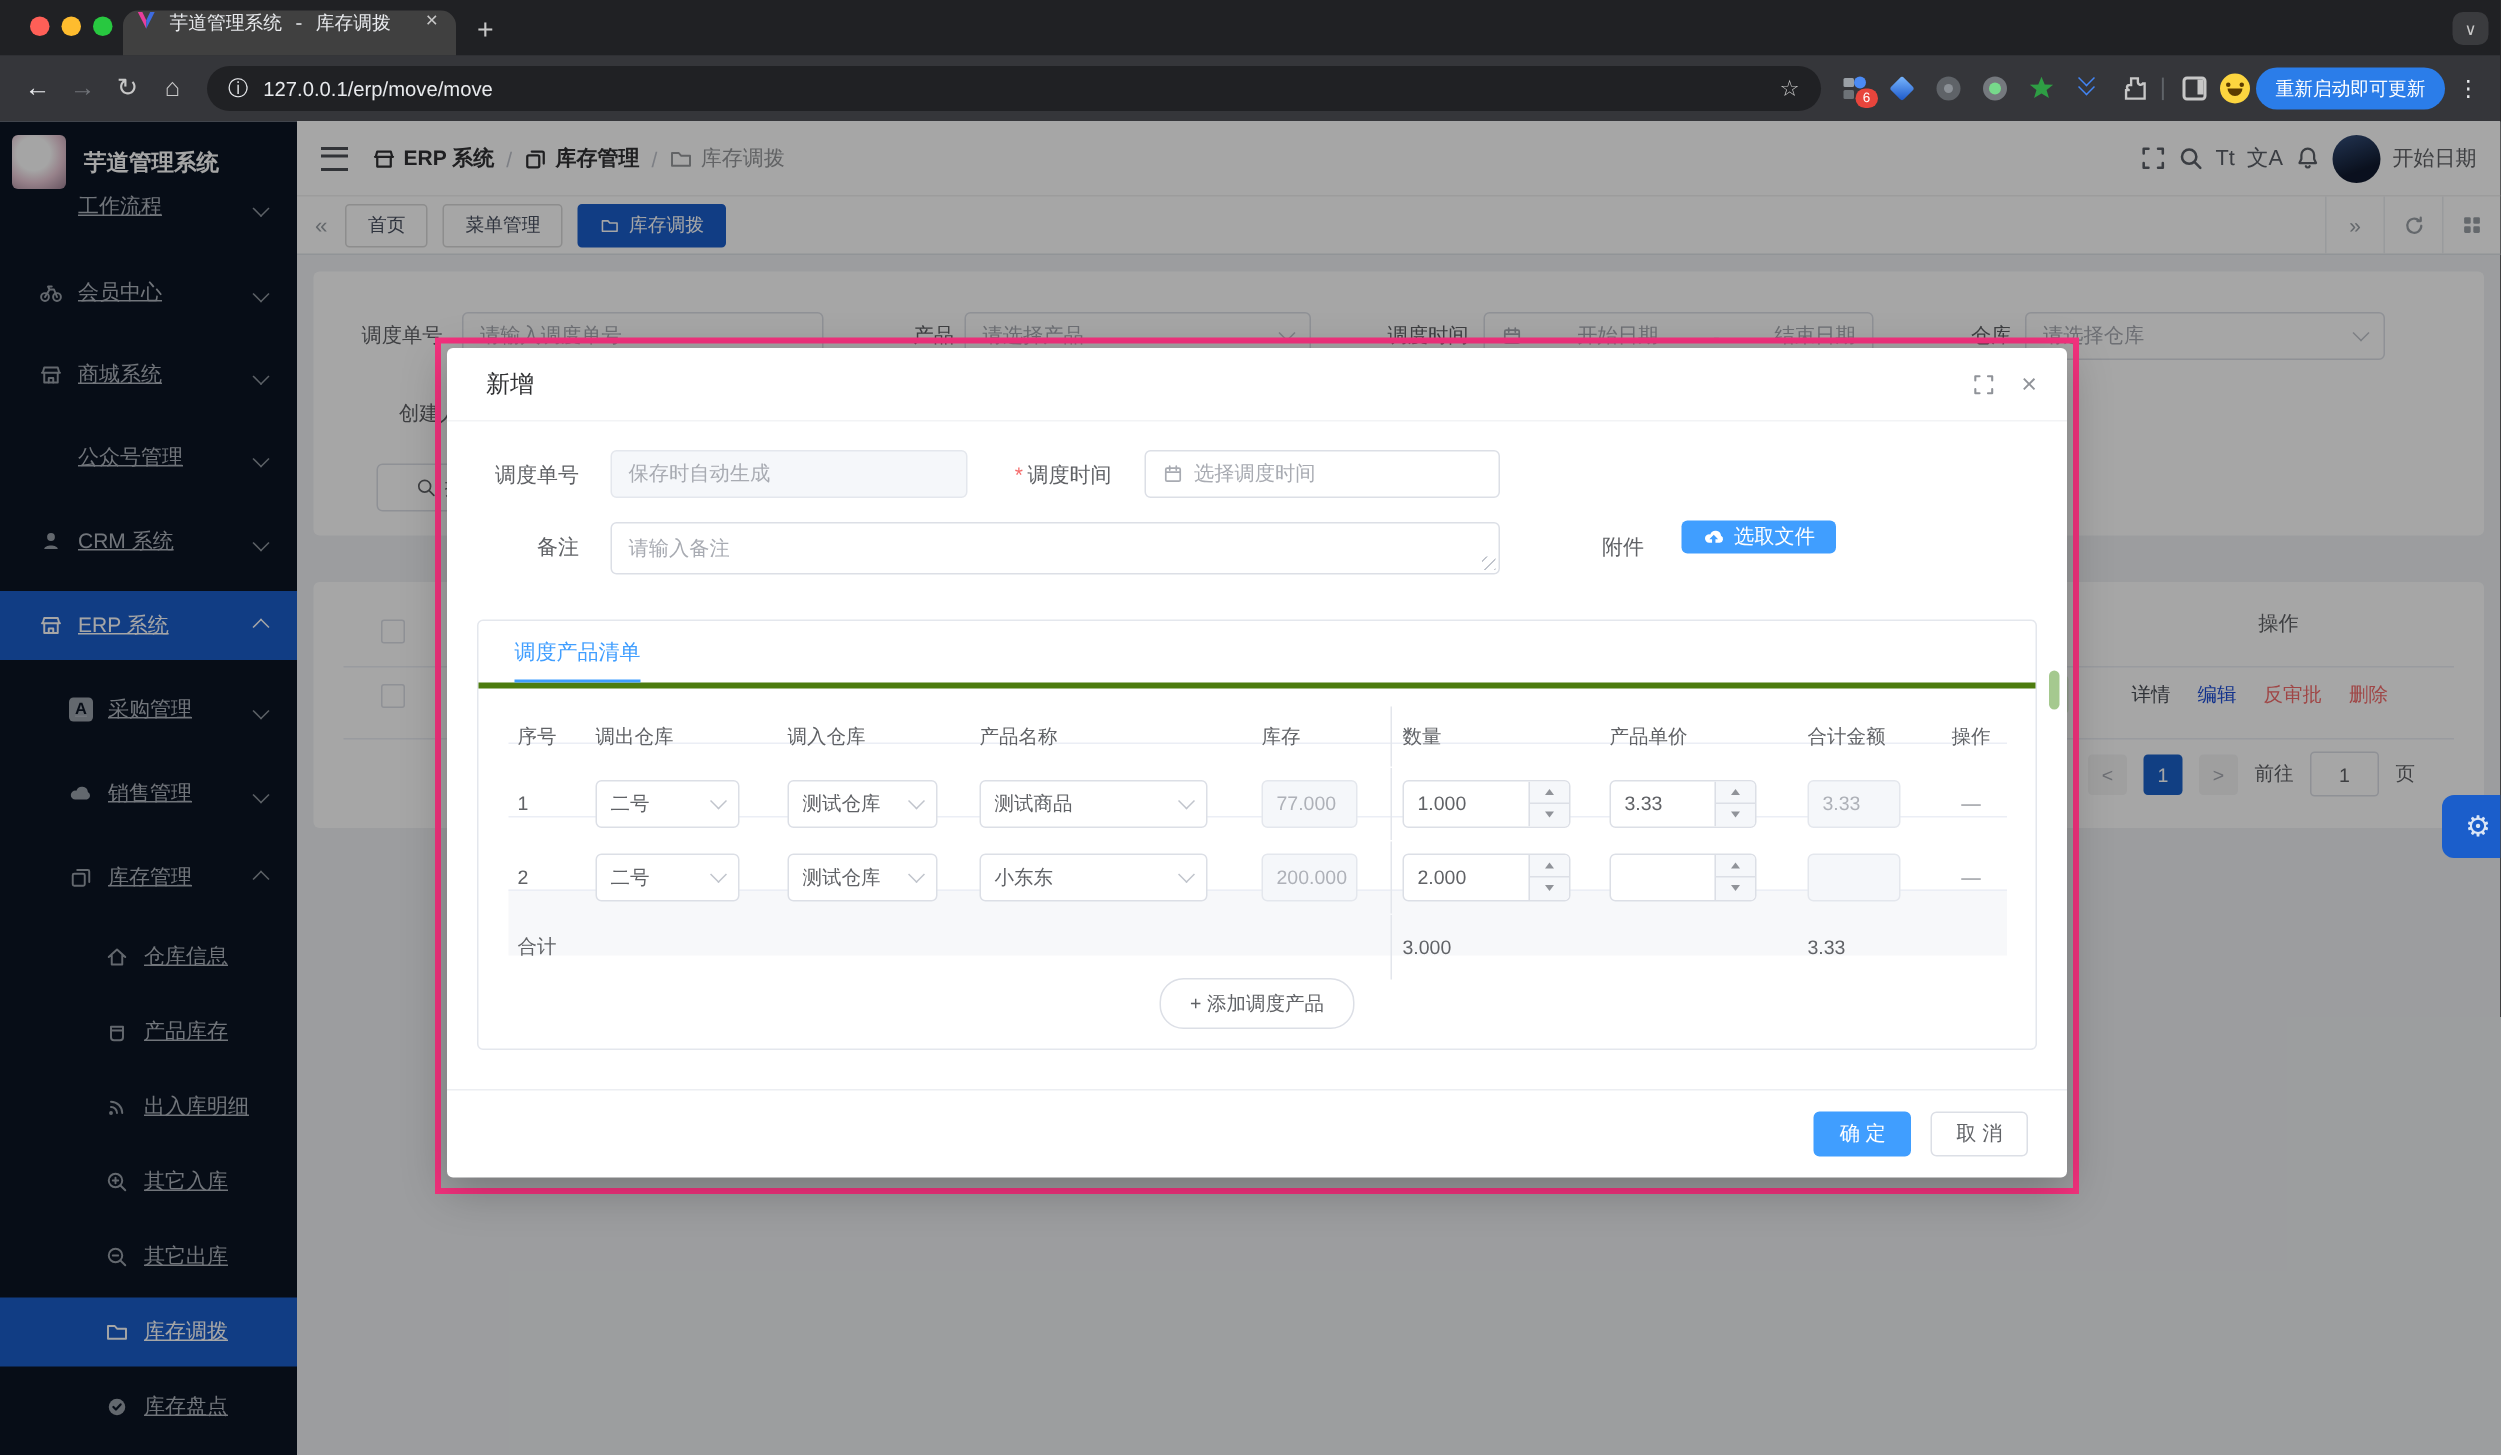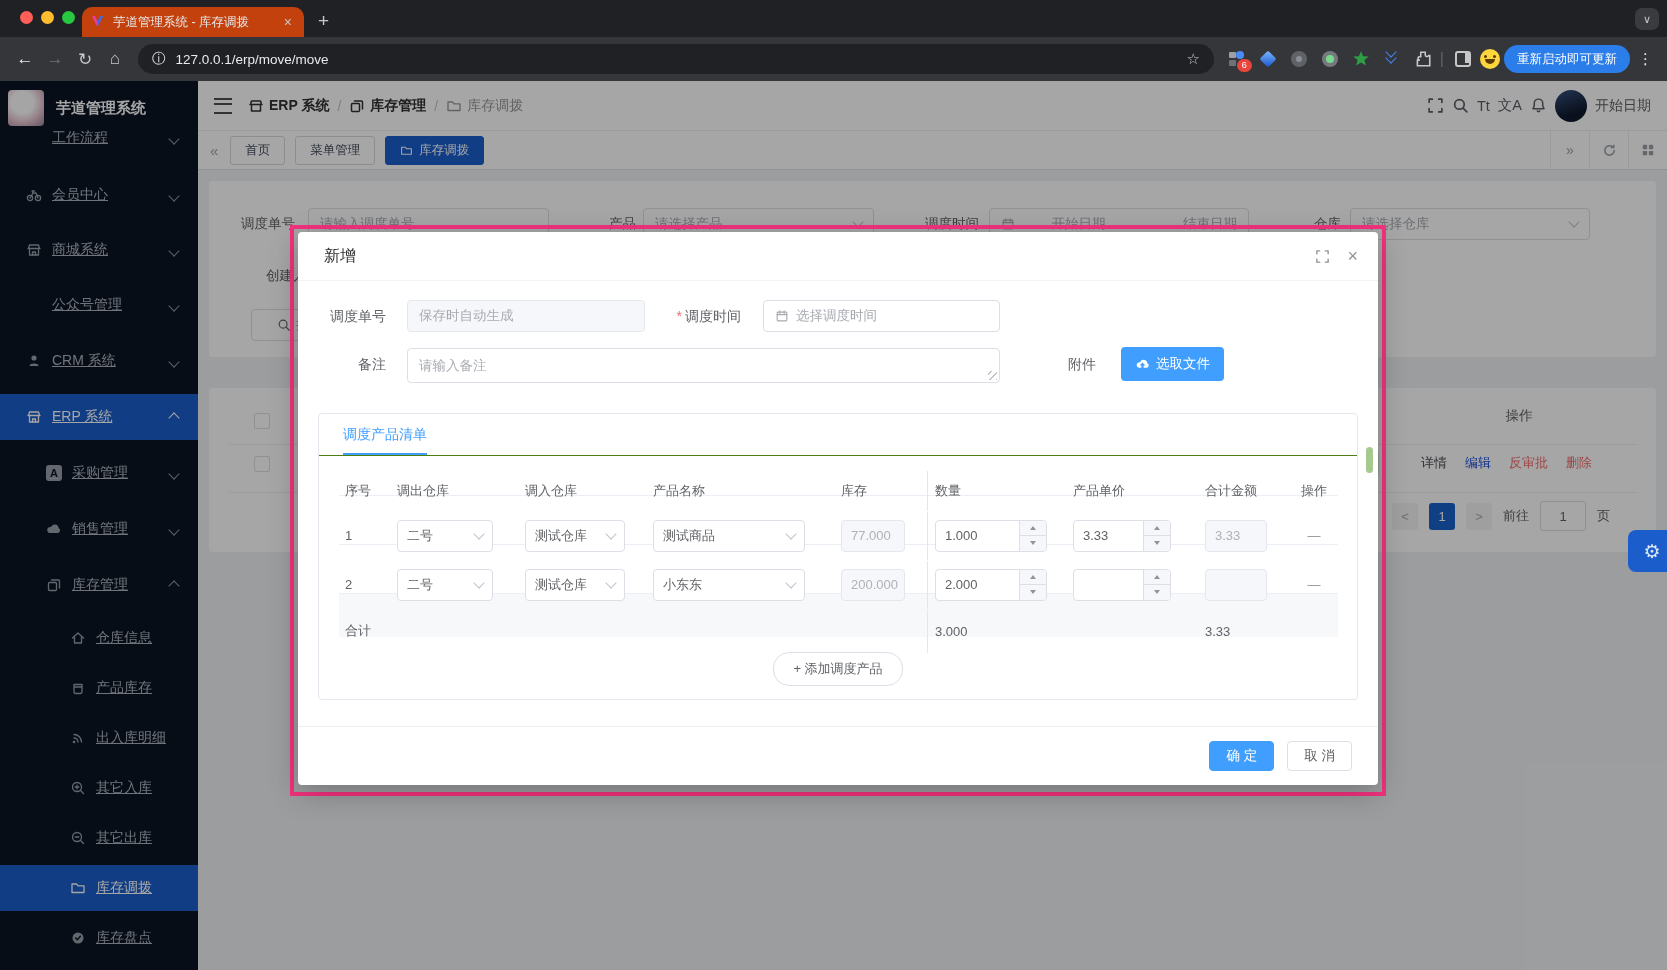--- a/index.html
+++ b/index.html
@@ -4,22 +4,22 @@
 <style>
   html,body{margin:0;padding:0;background:#000;}
   .screen{position:relative;width:1667px;height:970px;overflow:hidden;
     font-family:"Liberation Sans","DejaVu Sans",sans-serif;background:#35363a;
     -webkit-font-smoothing:antialiased;}
   svg.ic{width:16px;height:16px;stroke:currentColor;fill:none;stroke-width:1.3;stroke-linecap:round;stroke-linejoin:round;flex:none;}
 
   
   .tabstrip{position:absolute;left:0;top:0;right:0;height:37px;background:#202124;}
   .tl{position:absolute;top:11px;width:13px;height:13px;border-radius:50%;}
-  .btab{position:absolute;left:82px;top:7px;width:222px;height:30px;background:#c2410c;
-    border-radius:10px 10px 0 0;display:flex;align-items:center;padding:0 8px;box-sizing:border-box;color:#e8eaed;}
+  .btab{position:absolute;left:82px;top:7px;width:222px;height:30px;background:#404040;
+    border-radius:10px 10px 0 0;display:flex;padding:0 8px;box-sizing:border-box;color:#e8eaed;font-family:Liberation Mono, monospace;}
   .btab .title{font-size:12.5px;margin-left:8px;flex:1;white-space:nowrap;overflow:hidden;}
   .btab .x{color:#c7c7c7;font-size:14px;padding:0 4px;}
   .newtab{position:absolute;left:318px;top:8px;color:#c7c7c7;font-size:19px;line-height:26px;}
   .tabmenu{position:absolute;right:8px;top:8px;width:24px;height:22px;background:#3a3b3e;border-radius:7px;
     color:#c7c7c7;font-size:11px;display:flex;align-items:center;justify-content:center;}
   .toolbar{position:absolute;left:0;top:37px;right:0;height:44px;background:#35363a;display:flex;align-items:center;
     padding:0 10px;box-sizing:border-box;color:#c7c7c7;}
   .navbtn{width:30px;text-align:center;font-size:17px;flex:none;}
   .urlbar{flex:1;height:30px;background:#202124;border-radius:15px;margin:0 8px;display:flex;align-items:center;
     padding:0 14px;color:#e8eaed;font-size:13.5px;gap:10px;min-width:0;}
@@ -107,24 +107,24 @@
   .mhdr .hic{margin-left:auto;display:flex;gap:17px;color:#909399;align-items:center;}
   .mlabel{position:absolute;height:32px;line-height:32px;text-align:right;color:#606266;font-size:14px;box-sizing:border-box;padding-right:12px;white-space:nowrap;}
   .req{color:#f56c6c;margin-right:3px;}
   .minp{position:absolute;height:32px;border:1px solid #dcdfe6;border-radius:4px;background:#fff;box-sizing:border-box;
     display:flex;align-items:center;padding:0 11px;font-size:13.5px;gap:7px;}
   .minp.dis{background:#f5f7fa;border-color:#e4e7ed;}
   .mtext{position:absolute;height:35px;border:1px solid #dcdfe6;border-radius:4px;background:#fff;box-sizing:border-box;
     padding:8px 11px;font-size:13.5px;color:#a8abb2;}
   .rsz{position:absolute;right:2px;bottom:2px;width:9px;height:9px;
     background:repeating-linear-gradient(135deg,transparent 0 2px,#c0c4cc 2px 3px,transparent 3px 5px);}
-  .upbtn{position:absolute;height:34px;background:#409eff;border-radius:4px;color:#fff;font-size:13.5px;
+  .upbtn{position:absolute;height:22px;background:#409eff;border-radius:4px;color:#fff;font-size:13.5px;
     display:flex;align-items:center;justify-content:center;gap:6px;padding:0 14px;box-sizing:border-box;}
   .pcard{position:absolute;left:20px;top:181px;width:1040px;height:287px;border:1px solid #e4e7ed;border-radius:4px;box-sizing:border-box;}
-  .ptabs{position:absolute;left:0;top:0;right:0;height:41px;border-bottom:1px solid #4d7c0f;}
+  .ptabs{position:absolute;left:0;top:0;right:0;height:41px;border-bottom:4px solid #4d7c0f;}
   .ptab{position:absolute;left:24px;top:0;height:41px;line-height:41px;color:#409eff;font-size:14px;}
   .ptab:after{content:"";position:absolute;left:0;bottom:0;width:100%;height:2px;background:#409eff;}
   .ptable{position:absolute;left:20px;top:41px;right:19px;}
   .prow{display:flex;align-items:center;box-sizing:border-box;}
   .prow.h{height:40px;color:#606266;font-weight:500;font-size:13px;}
   .prow.b{height:49px;border-top:1px solid #ebeef5;font-size:13px;}
   .prow.sum{height:44px;border-top:1px solid #ebeef5;background:#f7f8fa;color:#606266;font-size:13px;}
   .c{flex:none;box-sizing:border-box;display:flex;align-items:center;height:100%;margin-top:31px;}
   .c1{width:54px;padding-left:6px;} .c2{width:128px;padding-left:4px;} .c3{width:122px;padding-left:4px;}
   .c4{width:190px;padding-left:10px;} .c5{width:94px;padding-left:8px;}

